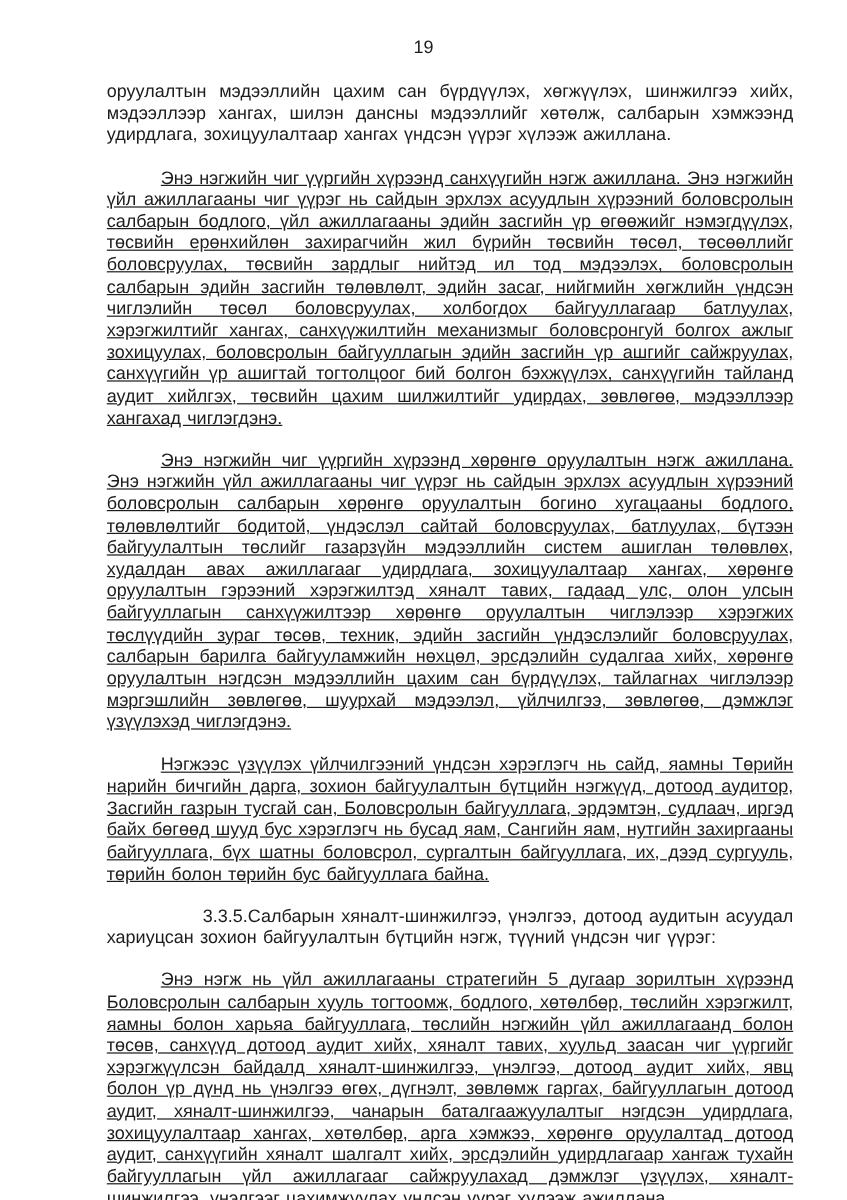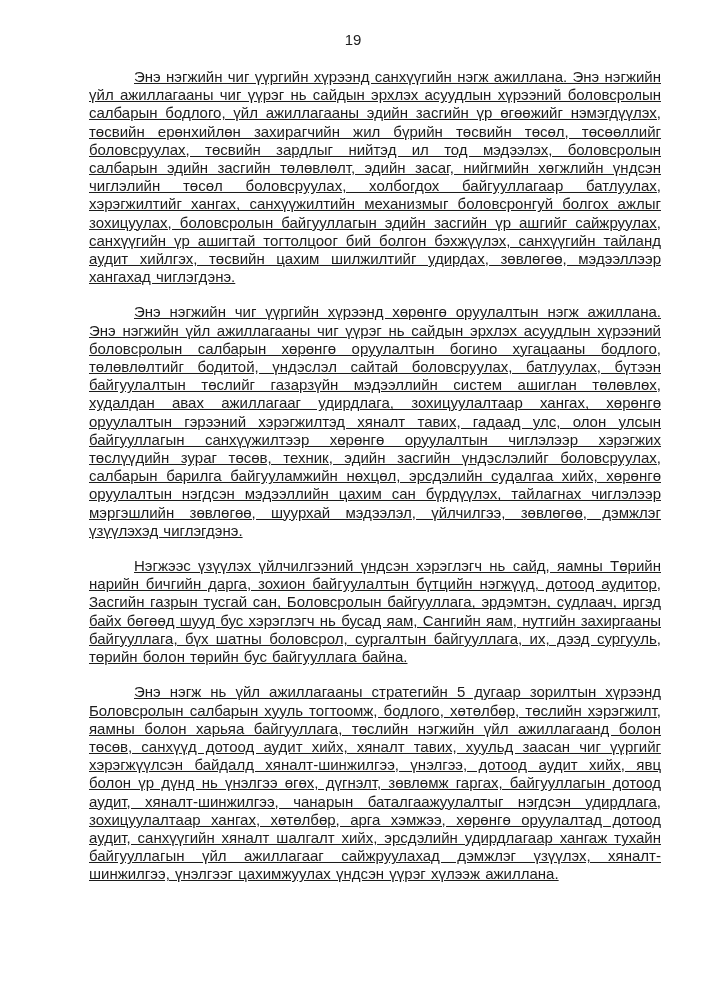--- a/index.html
+++ b/index.html
@@ -49,24 +49,26 @@
 </style>
 </head>
 <body>
 
 <div class="page">
 
   <div class="page-number">19</div>
 
   <div class="text-block">
 
+    <p class="para no-indent">оруулалтын мэдээллийн цахим сан бүрдүүлэх, хөгжүүлэх, шинжилгээ хийх, мэдээллээр хангах, шилэн дансны мэдээллийг хөтөлж, салбарын хэмжээнд удирдлага, зохицуулалтаар хангах үндсэн үүрэг хүлээж ажиллана.</p>
 
     <p class="para indent">Энэ нэгжийн чиг үүргийн хүрээнд санхүүгийн нэгж ажиллана. Энэ нэгжийн үйл ажиллагааны чиг үүрэг нь сайдын эрхлэх асуудлын хүрээний боловсролын салбарын бодлого, үйл ажиллагааны эдийн засгийн үр өгөөжийг нэмэгдүүлэх, төсвийн ерөнхийлөн захирагчийн жил бүрийн төсвийн төсөл, төсөөллийг боловсруулах, төсвийн зардлыг нийтэд ил тод мэдээлэх, боловсролын салбарын эдийн засгийн төлөвлөлт, эдийн засаг, нийгмийн хөгжлийн үндсэн чиглэлийн төсөл боловсруулах, холбогдох байгууллагаар батлуулах, хэрэгжилтийг хангах, санхүүжилтийн механизмыг боловсронгуй болгох ажлыг зохицуулах, боловсролын байгууллагын эдийн засгийн үр ашгийг сайжруулах, санхүүгийн үр ашигтай тогтолцоог бий болгон бэхжүүлэх, санхүүгийн тайланд аудит хийлгэх, төсвийн цахим шилжилтийг удирдах, зөвлөгөө, мэдээллээр хангахад чиглэгдэнэ.</p>
 
     <p class="para indent">Энэ нэгжийн чиг үүргийн хүрээнд хөрөнгө оруулалтын нэгж ажиллана. Энэ нэгжийн үйл ажиллагааны чиг үүрэг нь сайдын эрхлэх асуудлын хүрээний боловсролын салбарын хөрөнгө оруулалтын богино хугацааны бодлого, төлөвлөлтийг бодитой, үндэслэл сайтай боловсруулах, батлуулах, бүтээн байгуулалтын төслийг газарзүйн мэдээллийн систем ашиглан төлөвлөх, худалдан авах ажиллагааг удирдлага, зохицуулалтаар хангах, хөрөнгө оруулалтын гэрээний хэрэгжилтэд хяналт тавих, гадаад улс, олон улсын байгууллагын санхүүжилтээр хөрөнгө оруулалтын чиглэлээр хэрэгжих төслүүдийн зураг төсөв, техник, эдийн засгийн үндэслэлийг боловсруулах, салбарын барилга байгууламжийн нөхцөл, эрсдэлийн судалгаа хийх, хөрөнгө оруулалтын нэгдсэн мэдээллийн цахим сан бүрдүүлэх, тайлагнах чиглэлээр мэргэшлийн зөвлөгөө, шуурхай мэдээлэл, үйлчилгээ, зөвлөгөө, дэмжлэг үзүүлэхэд чиглэгдэнэ.</p>
 
     <p class="para indent">Нэгжээс үзүүлэх үйлчилгээний үндсэн хэрэглэгч нь сайд, яамны Төрийн нарийн бичгийн дарга, зохион байгуулалтын бүтцийн нэгжүүд, дотоод аудитор, Засгийн газрын тусгай сан, Боловсролын байгууллага, эрдэмтэн, судлаач, иргэд байх бөгөөд шууд бус хэрэглэгч нь бусад яам, Сангийн яам, нутгийн захиргааны байгууллага, бүх шатны боловсрол, сургалтын байгууллага, их, дээд сургууль, төрийн болон төрийн бус байгууллага байна.</p>
 
+    <p class="para head-indent">3.3.5.Салбарын хяналт-шинжилгээ, үнэлгээ, дотоод аудитын асуудал хариуцсан зохион байгуулалтын бүтцийн нэгж, түүний үндсэн чиг үүрэг:</p>
 
     <p class="para indent">Энэ нэгж нь үйл ажиллагааны стратегийн 5 дугаар зорилтын хүрээнд Боловсролын салбарын хууль тогтоомж, бодлого, хөтөлбөр, төслийн хэрэгжилт, яамны болон харьяа байгууллага, төслийн нэгжийн үйл ажиллагаанд болон төсөв, санхүүд дотоод аудит хийх, хяналт тавих, хуульд заасан чиг үүргийг хэрэгжүүлсэн байдалд хяналт-шинжилгээ, үнэлгээ, дотоод аудит хийх, явц болон үр дүнд нь үнэлгээ өгөх, дүгнэлт, зөвлөмж гаргах, байгууллагын дотоод аудит, хяналт-шинжилгээ, чанарын баталгаажуулалтыг нэгдсэн удирдлага, зохицуулалтаар хангах, хөтөлбөр, арга хэмжээ, хөрөнгө оруулалтад дотоод аудит, санхүүгийн хяналт шалгалт хийх, эрсдэлийн удирдлагаар хангаж тухайн байгууллагын үйл ажиллагааг сайжруулахад дэмжлэг үзүүлэх, хяналт-шинжилгээ, үнэлгээг цахимжуулах үндсэн үүрэг хүлээж ажиллана.</p>
 
   </div>
 </div>
 
 </body></html>

